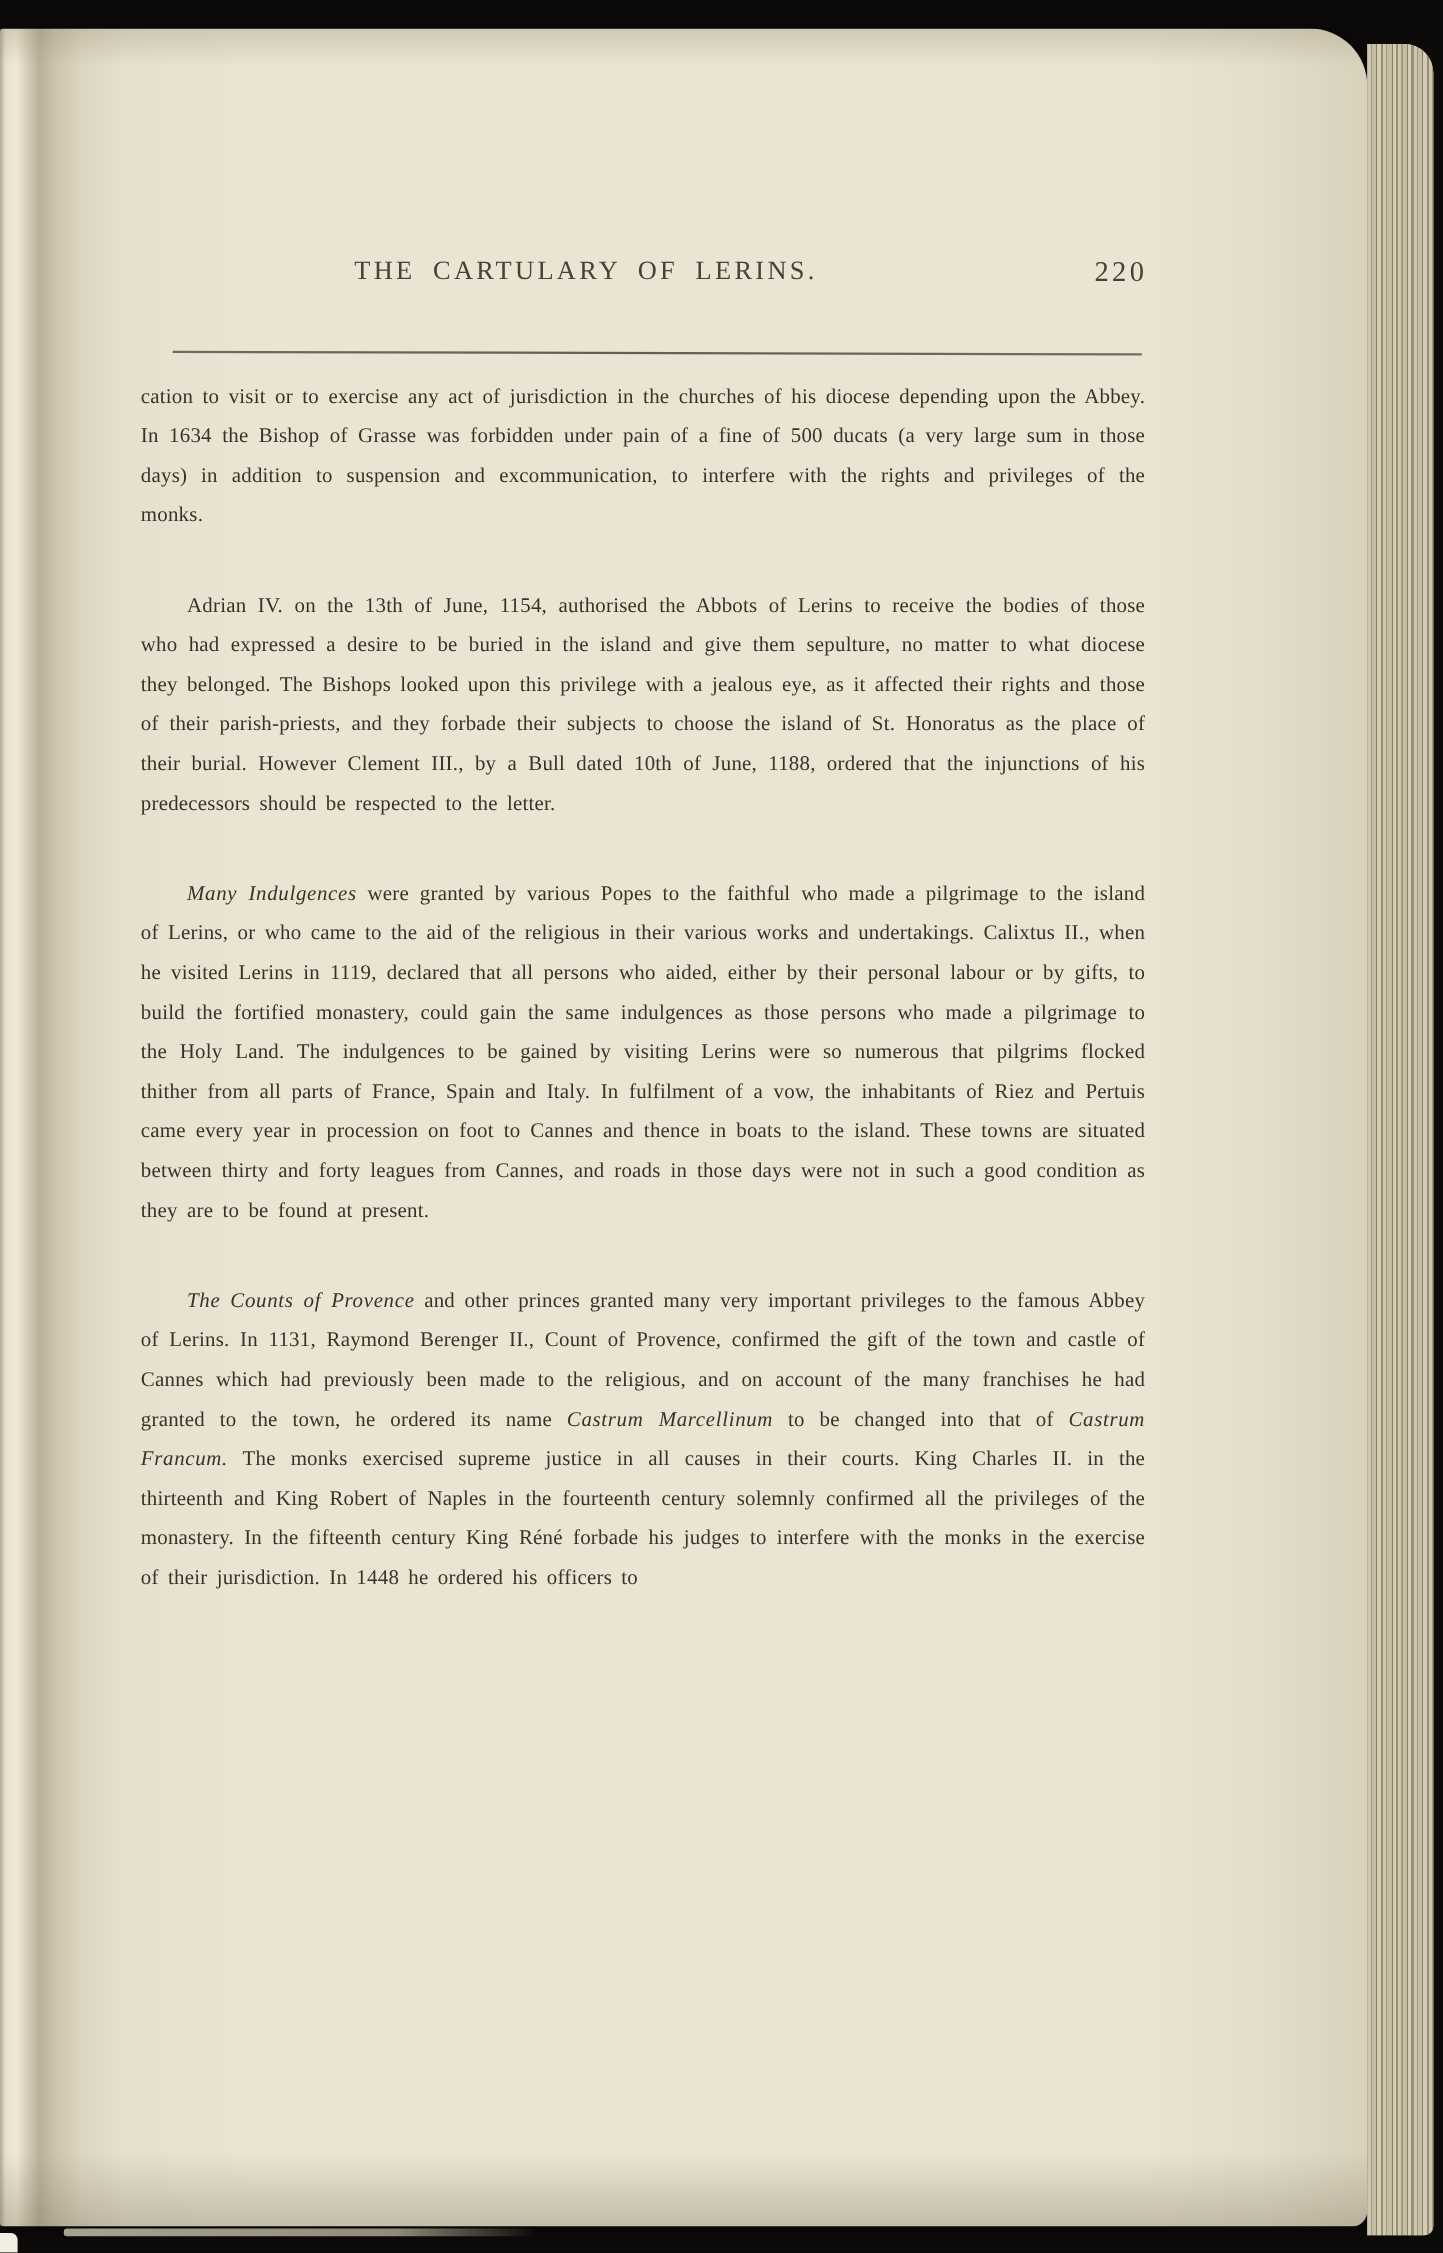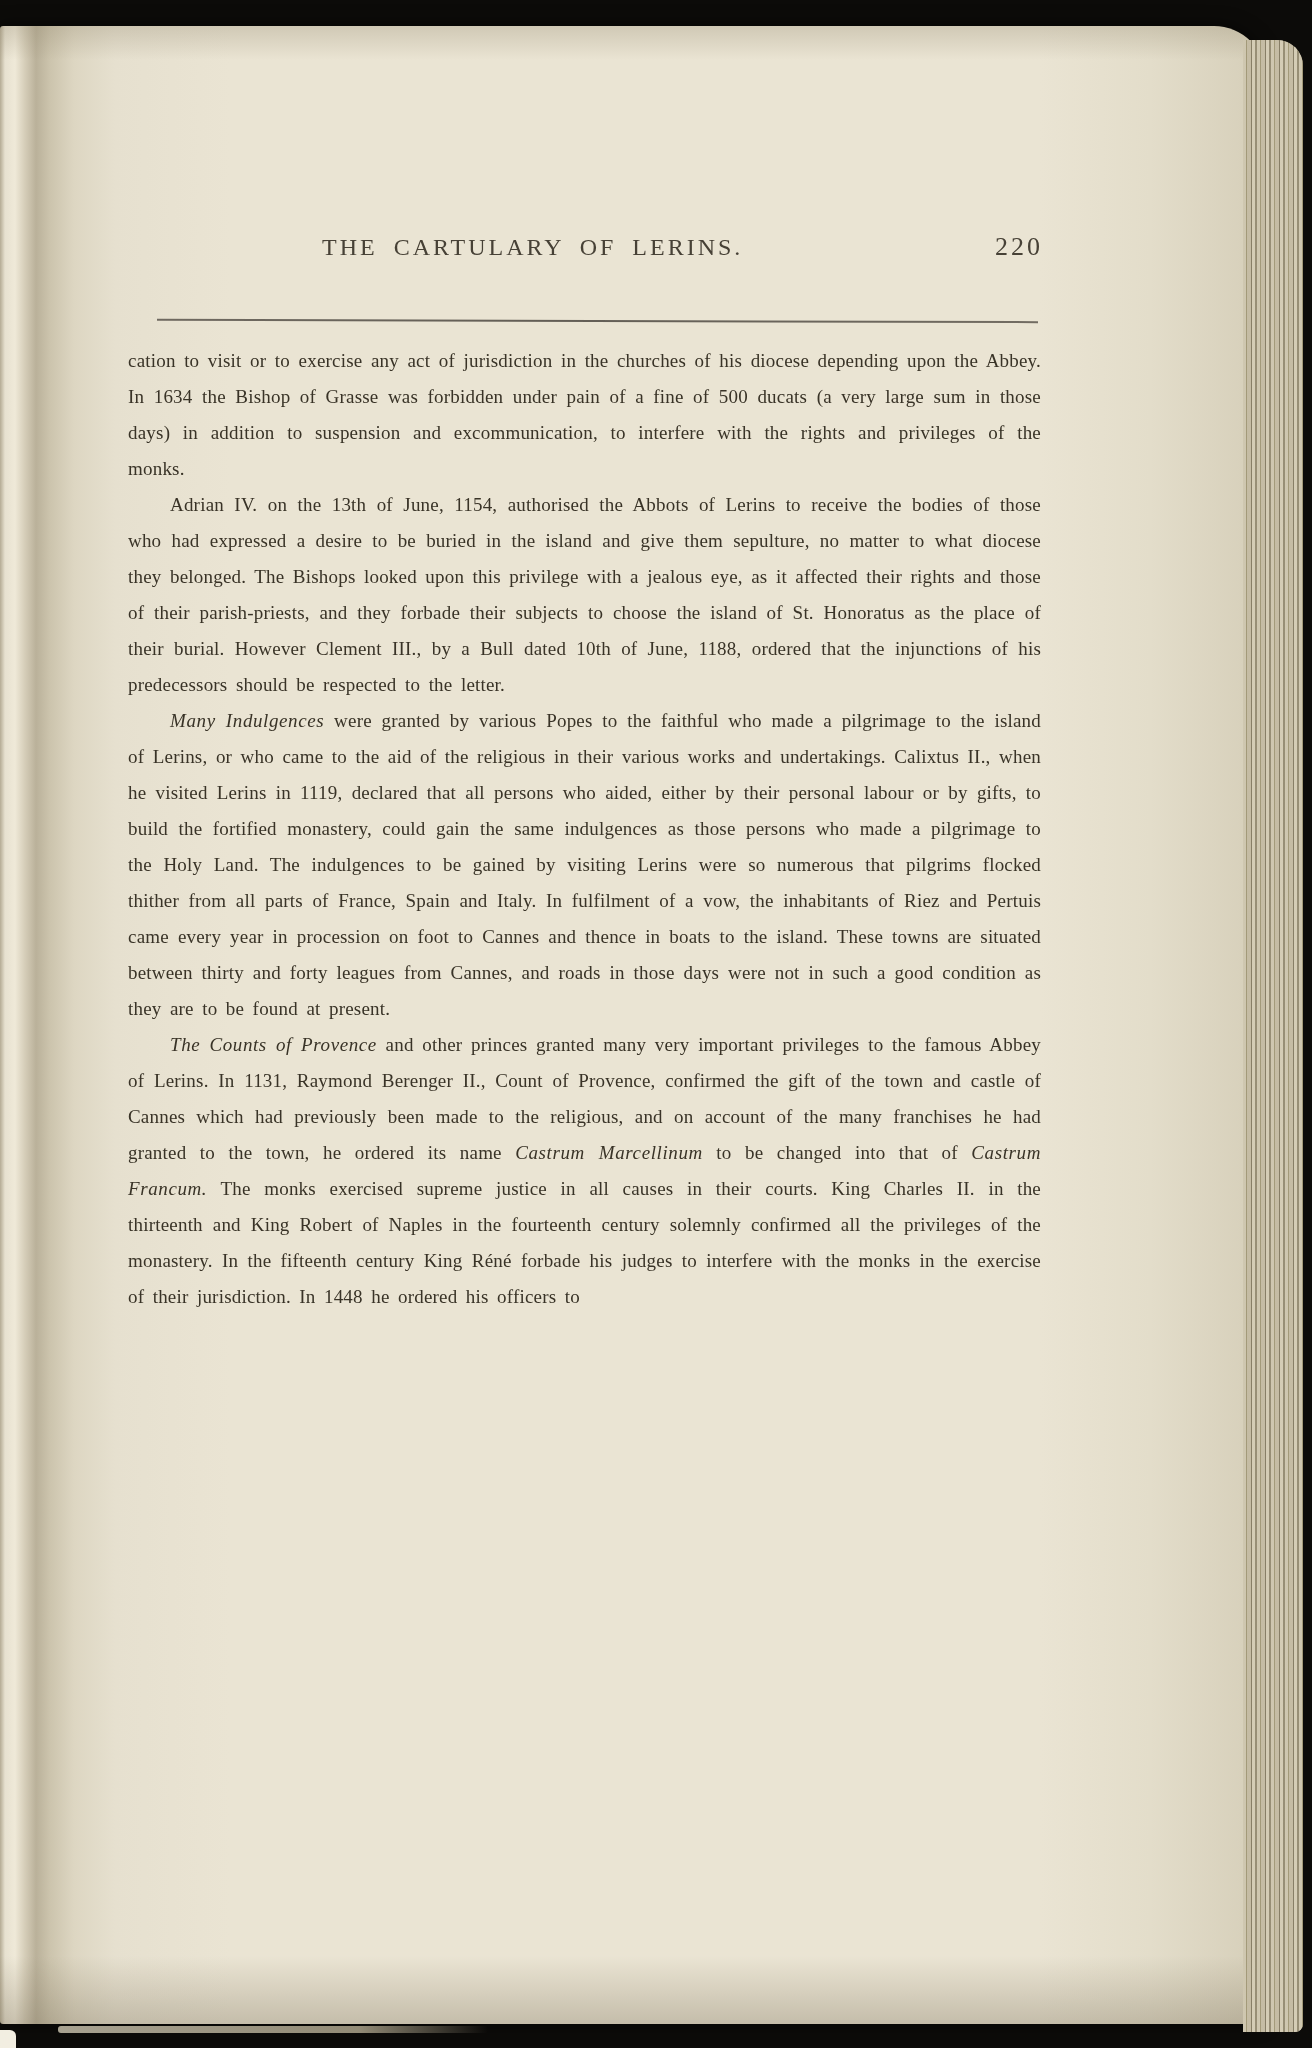--- a/index.html
+++ b/index.html
@@ -12,21 +12,20 @@
   .page{
     position:absolute;left:0;top:26px;width:1243px;height:1998px;
     border-radius:3px 52px 14px 3px;
     background:
       linear-gradient(180deg, rgba(141,130,104,0.28) 0px, rgba(0,0,0,0) 34px, rgba(0,0,0,0) 1930px, rgba(118,107,84,0.32) 1998px),
       linear-gradient(90deg,
         #b4ab94 0px, #e7e1d0 5px, #efe9d8 15px, #d5cdb8 25px,
         #bab19a 36px, #ccc4ad 50px, #ddd6c2 74px, #e6e0cf 115px,
         #eae4d3 230px, #eae4d3 1040px, #e3ddca 1150px, #d8d1bc 1243px);
     box-shadow:0 0 18px rgba(0,0,0,0.6);
-    padding-left:23px;
   }
   .running-header{
     position:absolute;left:322px;top:208px;
     font-size:24px;letter-spacing:3px;word-spacing:7px;color:#474136;
     white-space:nowrap;
   }
   .page-number{
     position:absolute;left:995px;top:206px;
     font-size:26px;letter-spacing:3px;color:#474136;
   }
@@ -34,21 +33,21 @@
     position:absolute;left:157px;top:294px;width:881px;height:2px;
     background:linear-gradient(90deg,#5a544c 0%,#4b463f 45%,#5d574e 100%);
     transform:rotate(0.15deg);opacity:.85;
   }
   .page-body{
     position:absolute;left:128px;top:317px;width:913px;
     font-size:19px;line-height:36px;color:#393327;
     text-align:justify;letter-spacing:0.2px;word-spacing:3.5px;
   }
   .page-body p{margin:0;padding:0;}
-  .page-body p.indent{text-indent:42px;}
+  .page-body p.indent{text-indent:42px;margin-top:46px;}
   .page-body em{font-style:italic;letter-spacing:0.6px;}
   
   .page-stack{
     position:absolute;left:1243px;top:40px;width:60px;height:1992px;
     border-radius:0 26px 8px 0;
     background:
       linear-gradient(180deg, rgba(0,0,0,0.45) 0px, rgba(0,0,0,0) 60px, rgba(0,0,0,0) 1880px, rgba(0,0,0,0.5) 1992px),
       repeating-linear-gradient(90deg,
         #cfc7b0 0px,#cfc7b0 3px,#a89f87 3px,#5px,
         #c3bAA2 5px,#beb59d 8px,#8f866f 8px,#10px,

